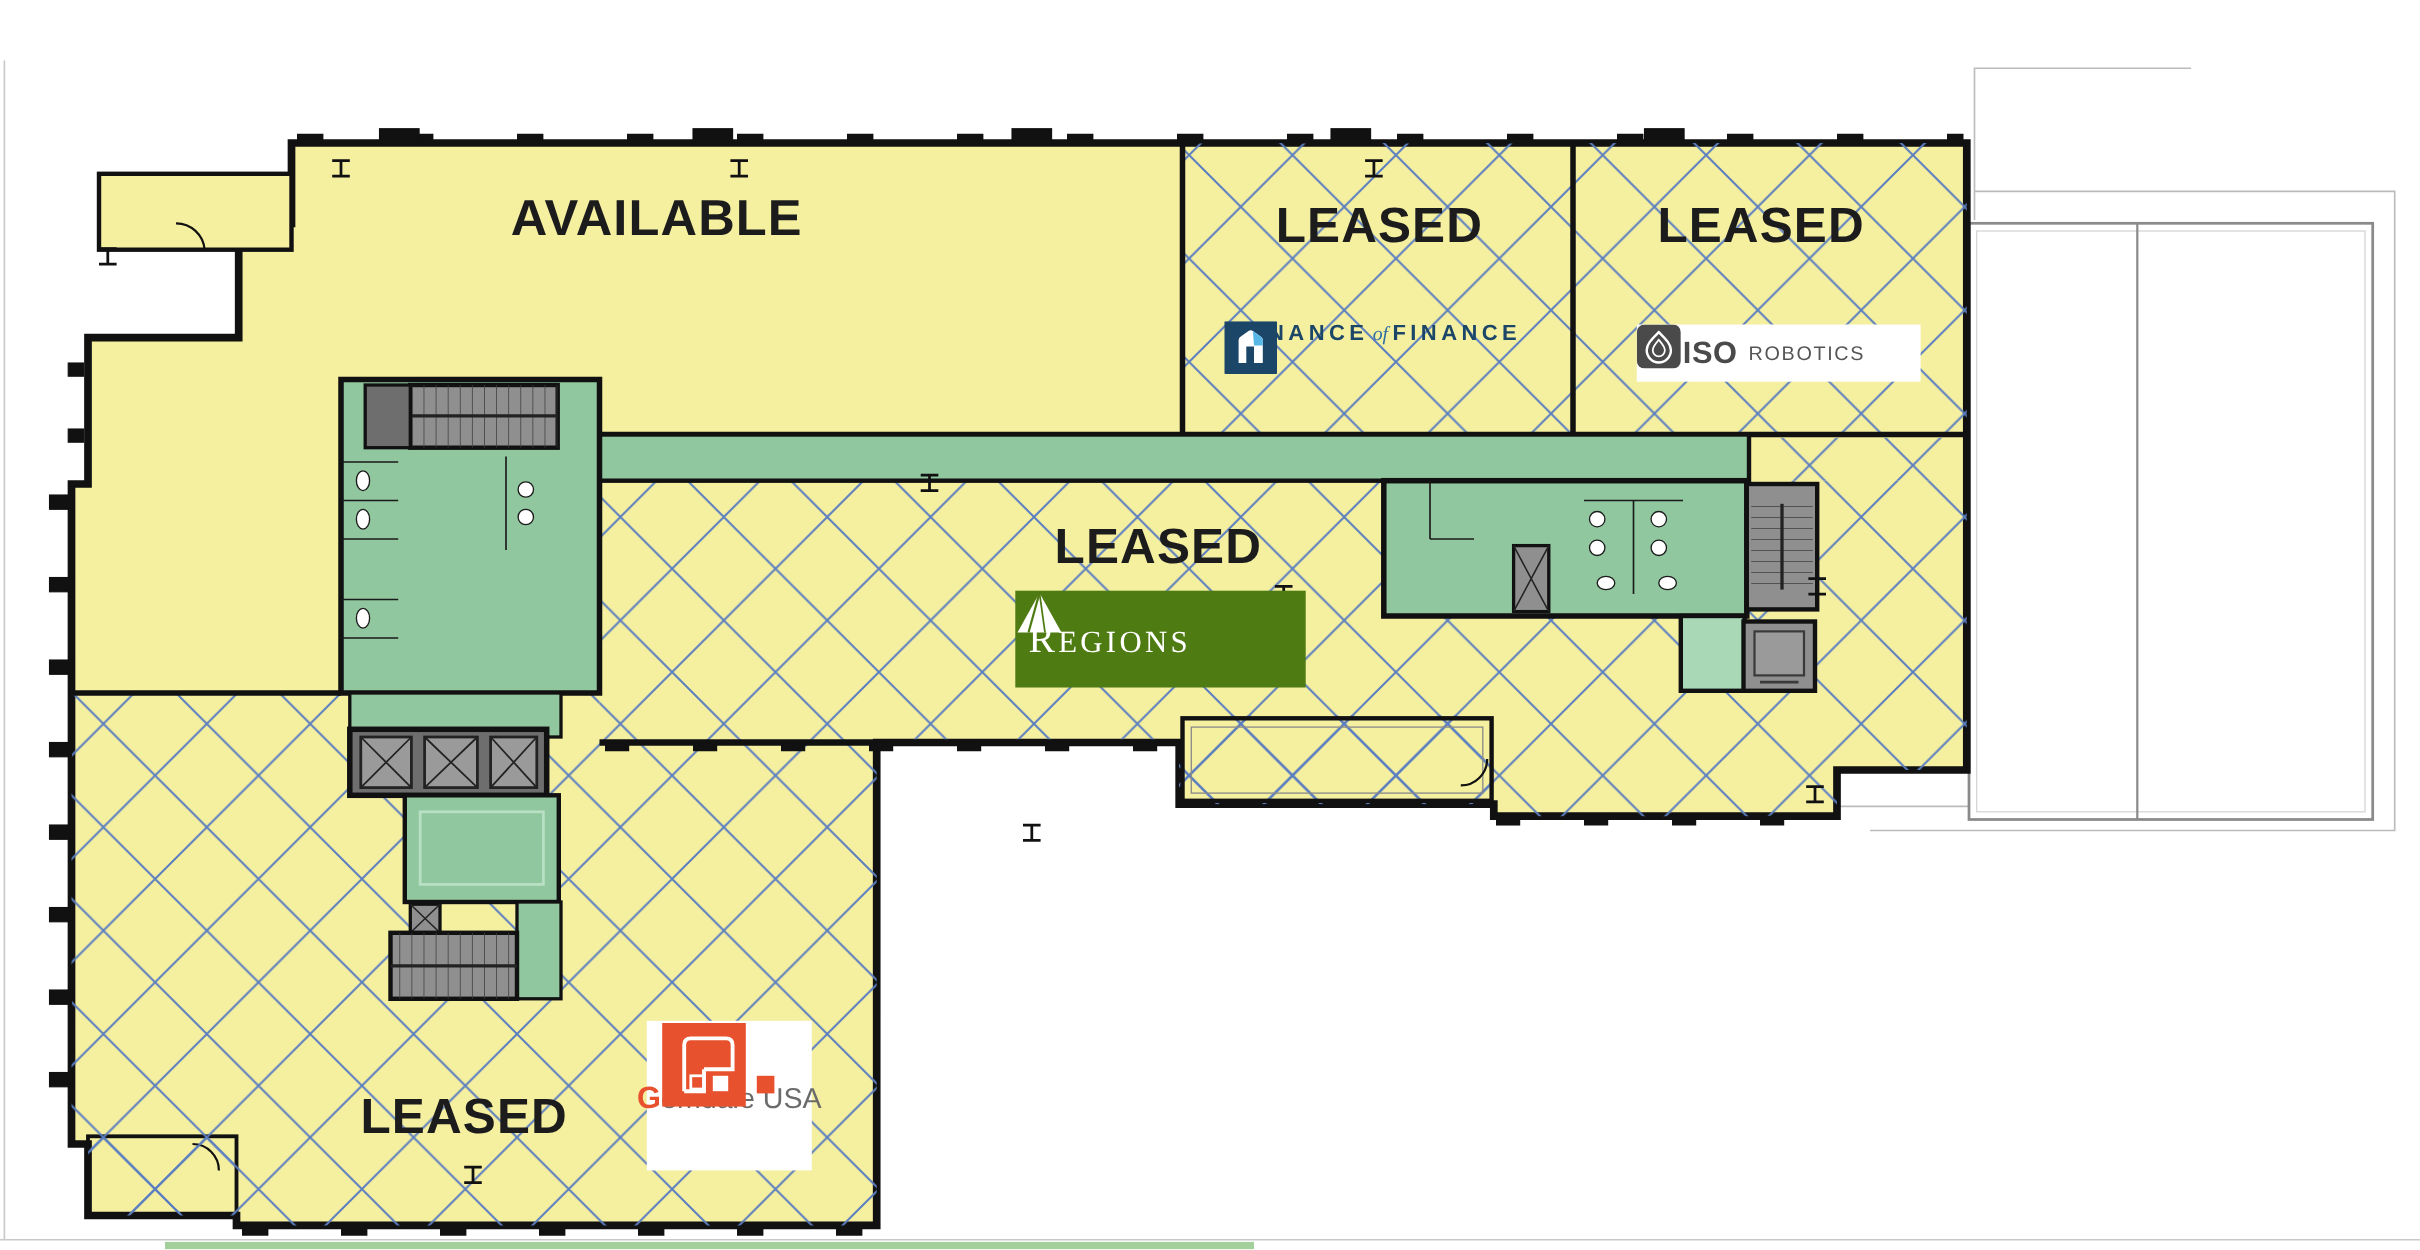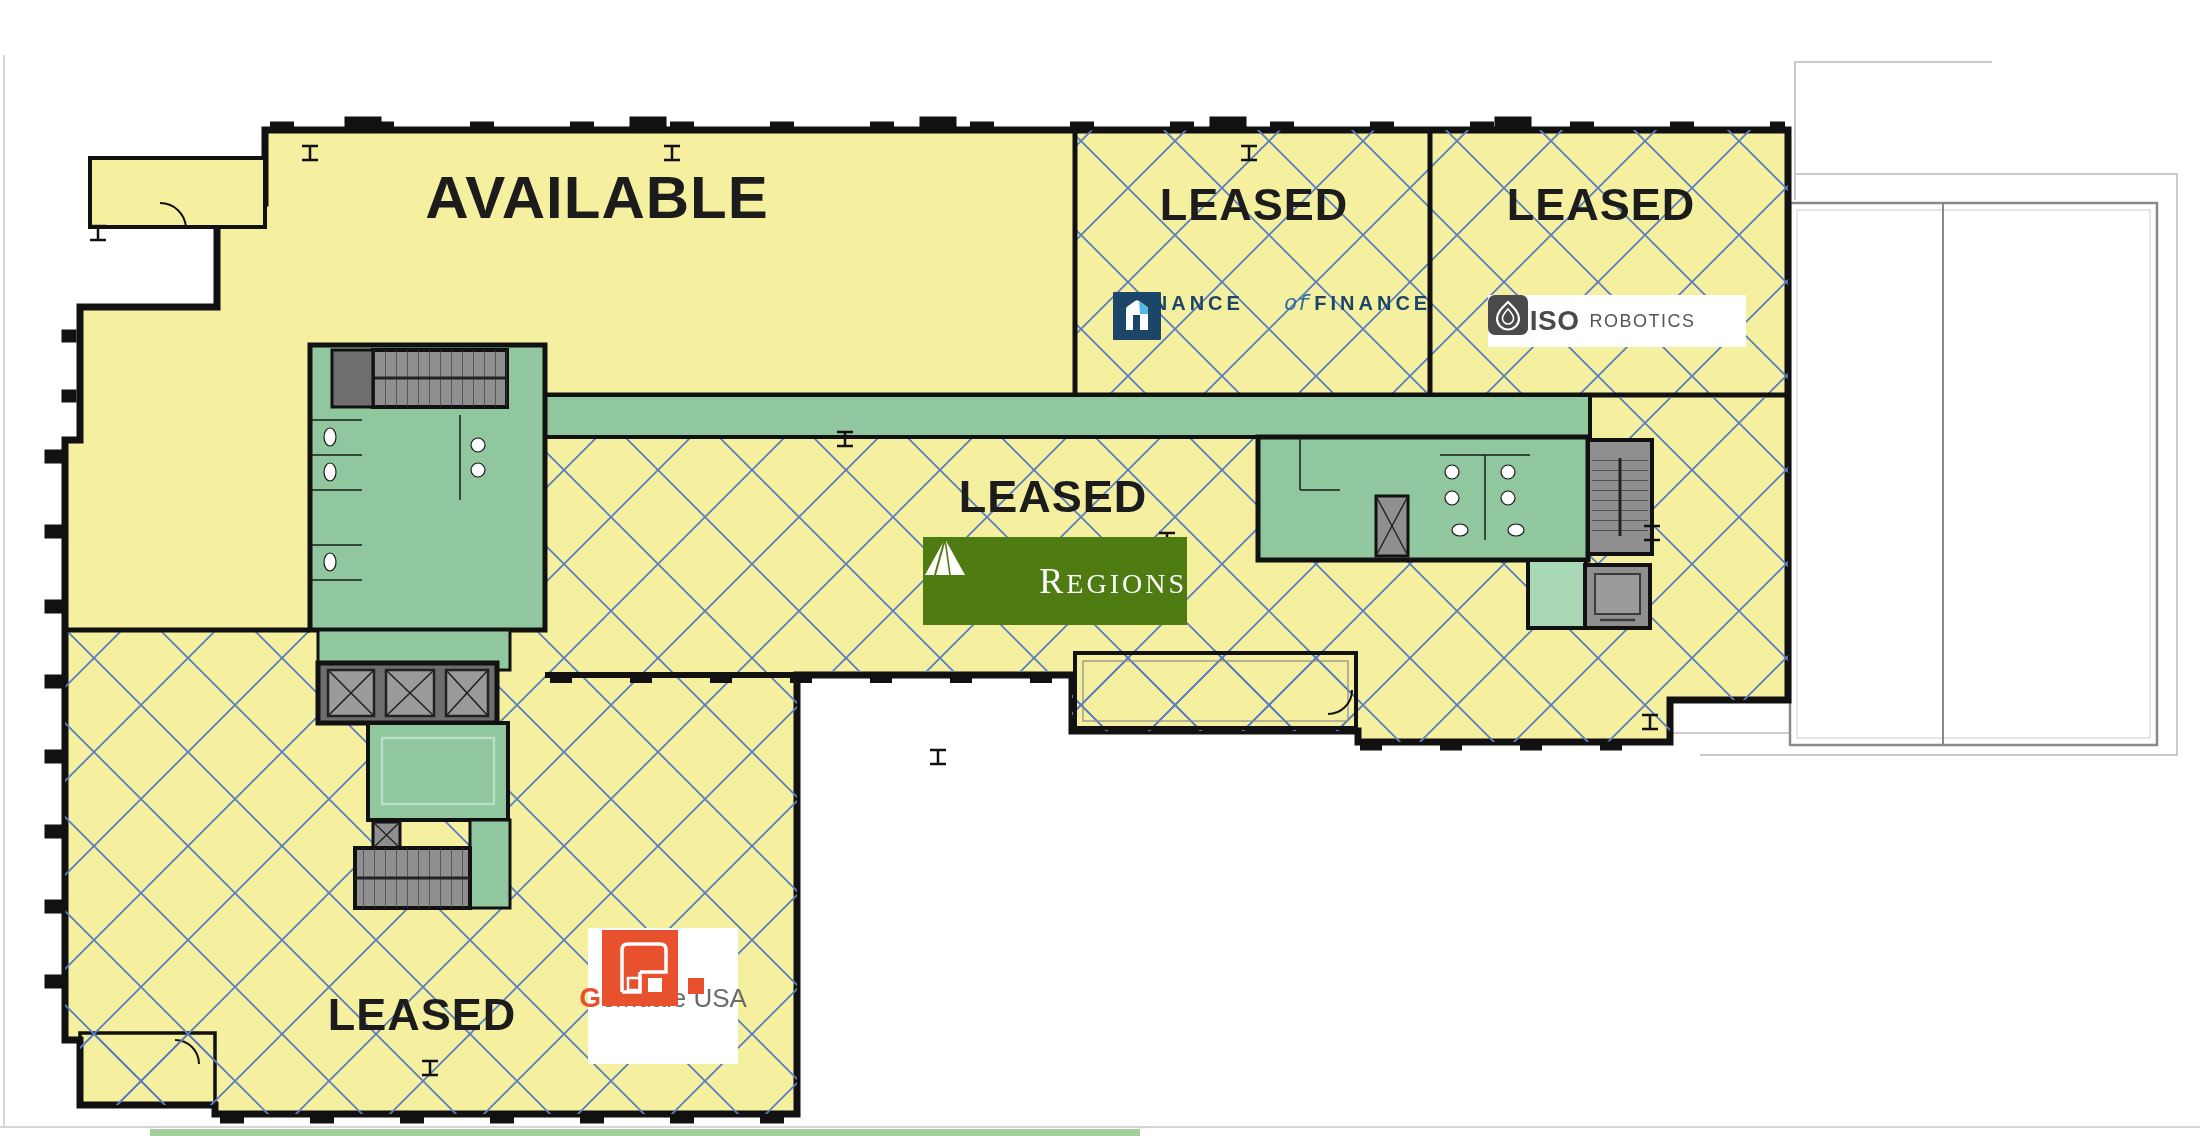--- a/index.html
+++ b/index.html
@@ -1,41 +1,41 @@
 <!DOCTYPE html>
 <html><head>
 <meta charset="utf-8">
 <style>
   html,body{margin:0;padding:0;background:#ffffff;}
   .stage{position:relative;width:2200px;height:1136px;background:#ffffff;overflow:hidden;
          font-family:"Liberation Sans",sans-serif;}
   .stage svg{position:absolute;left:0;top:0;}
   .lbl{position:absolute;font-weight:bold;color:#1c1c1c;text-align:center;letter-spacing:1px;
        font-family:"Liberation Sans",sans-serif;line-height:1.12;}
-  .lbl-available{left:397px;top:172px;width:400px;font-size:60px;line-height:52px;}
+  .lbl-available{left:397px;top:172px;width:400px;font-size:46px;line-height:52px;}
   .lbl-foa{left:1104px;top:180px;width:300px;font-size:45px;}
   .lbl-miso{left:1451px;top:180px;width:300px;font-size:45px;}
   .lbl-regions{left:903px;top:472px;width:300px;font-size:45px;}
   .lbl-gemdale{left:272px;top:990px;width:300px;font-size:45px;}
 
   
   .logo-foa{position:absolute;left:1113px;top:292px;display:flex;align-items:center;gap:14px;}
   .foa-text{font-size:20px;font-weight:bold;letter-spacing:4px;color:#1C4668;white-space:nowrap;}
-  .foa-of{font-family:Liberation Mono, monospace;font-style:italic;font-weight:normal;
-          font-size:22px;letter-spacing:0;color:#2E6FA3;padding:0 4px;margin-left:36px;}
+  .foa-of{font-family:Liberation Serif, serif;font-style:italic;font-weight:normal;
+          font-size:18px;letter-spacing:0;color:#2E6FA3;padding:0 4px;}
 
   
   .logo-miso{position:absolute;left:1488px;top:295px;width:258px;height:52px;background:#ffffff;
              display:flex;align-items:center;gap:10px;padding-left:8px;box-sizing:border-box;}
   .miso-bold{font-size:28px;font-weight:800;color:#4A4A4A;letter-spacing:0.5px;}
   .miso-light{font-size:18px;font-weight:300;color:#555555;letter-spacing:1.5px;}
 
   
   .logo-regions{position:absolute;left:923px;top:537px;width:264px;height:88px;background:#4E7B12;
-                display:flex;align-items:center;justify-content:flex-end;gap:12px;}
+                display:flex;align-items:center;justify-content:flex-start;gap:12px;}
   .regions-text{color:#ffffff;font-family:"Liberation Serif",serif;letter-spacing:3px;white-space:nowrap;}
   .regions-initial{font-size:36px;}
   .regions-rest{font-size:28px;}
 
   
   .logo-gemdale{position:absolute;left:588px;top:928px;width:150px;height:136px;background:#ffffff;
                 display:flex;flex-direction:column;align-items:center;justify-content:center;gap:4px;}
   .gemdale-text{white-space:nowrap;font-size:26px;color:#6B6B6B;font-weight:500;}
   .gemdale-g{color:#E8512D;font-weight:bold;font-size:28px;}
 </style>

